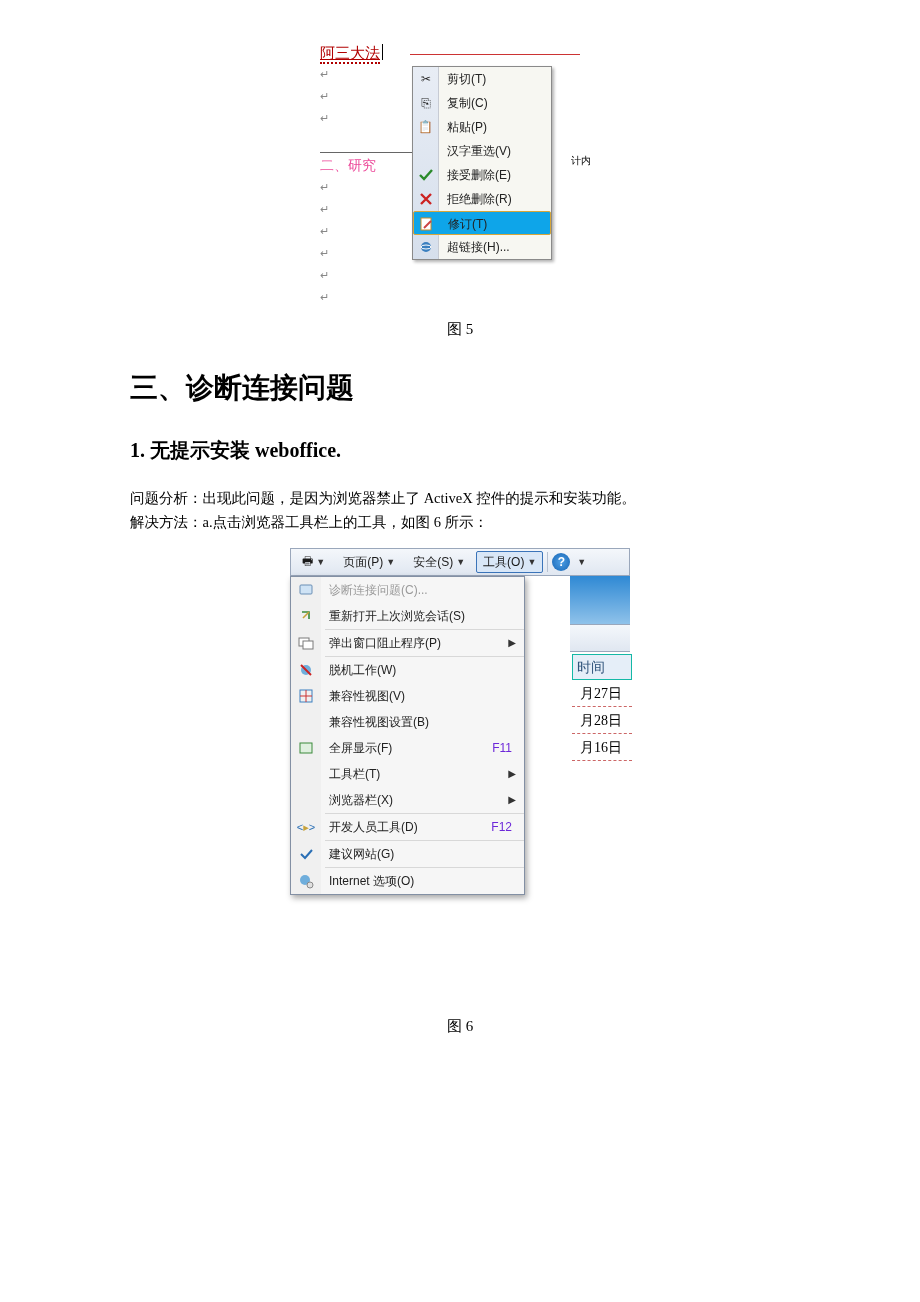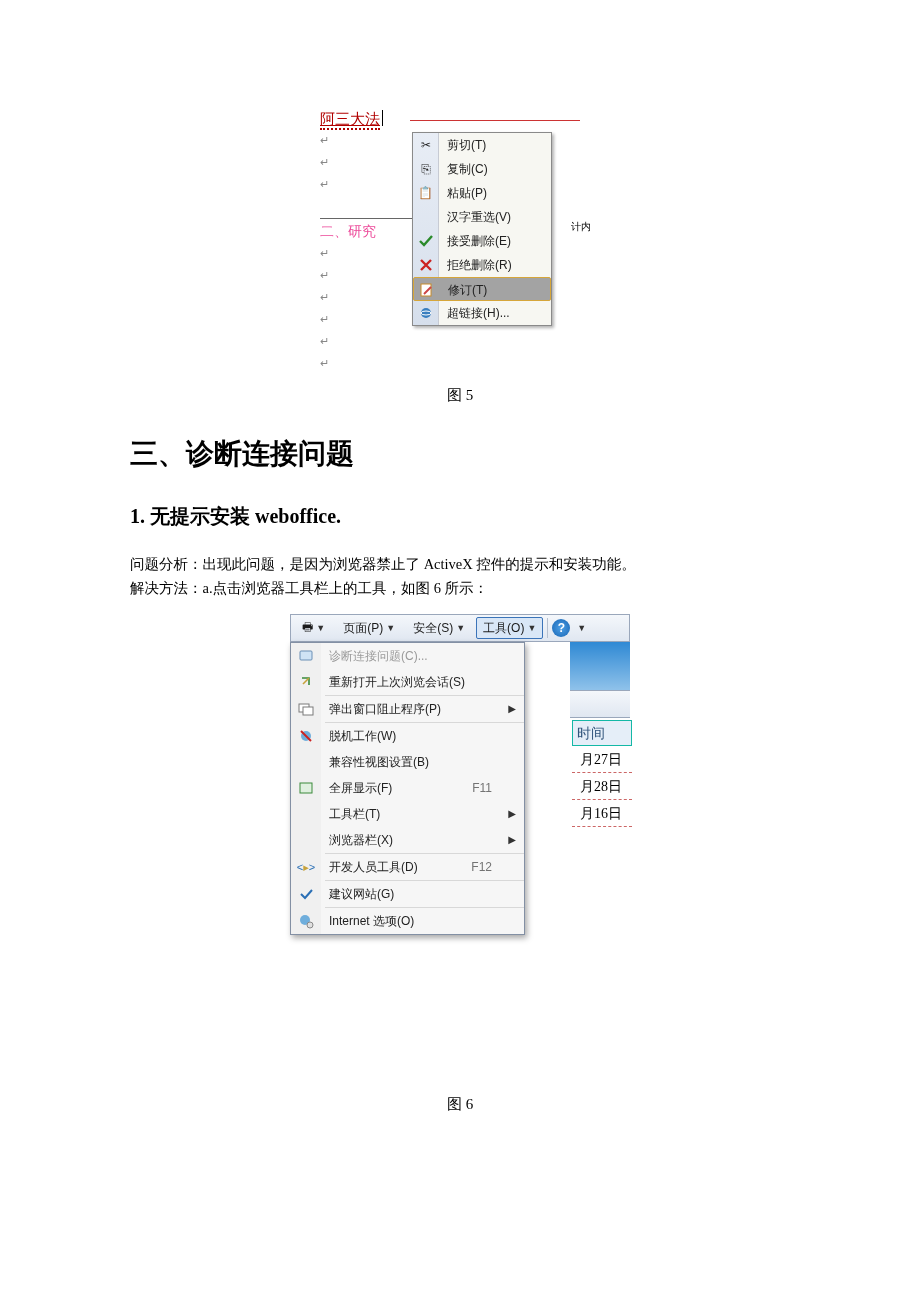--- a/index.html
+++ b/index.html
@@ -5,21 +5,21 @@
   * { box-sizing: border-box; margin: 0; padding: 0; }
   body {
     width: 920px;
     height: 1302px;
     background: #fff;
     font-family: "SimSun", "宋体", serif;
     color: #000;
     position: relative;
   }
   .page {
-    padding: 110px 130px 60px 130px;
+    padding: 44px 130px 60px 130px;
   }
 
   
   .fig5 {
     position: relative;
     width: 280px;
     height: 270px;
     margin: 0 auto 6px auto;
     font-family: "Microsoft YaHei", sans-serif;
     font-size: 12px;
@@ -101,21 +101,21 @@
     color: #222;
     white-space: nowrap;
   }
   .ctx-icon {
     position: absolute;
     left: 4px; top: 3px;
     width: 18px; height: 18px;
     display: flex; align-items: center; justify-content: center;
   }
   .ctx-revise {
-    background: #a3a3a3;
+    background: #0ea5e9;
     border: 1px solid #d6a63a;
     border-radius: 2px;
   }
 
   .fig-caption {
     text-align: center;
     font-size: 15px;
     margin: 4px 0 28px 0;
     font-family: "SimSun", serif;
   }
@@ -220,22 +220,22 @@
     position: relative;
     height: 26px;
     line-height: 26px;
     padding-left: 38px;
     padding-right: 20px;
     color: #222;
     white-space: nowrap;
   }
   .ie-item.disabled { color: #9a9a9a; }
   .ie-item .shortcut {
-    position: absolute; right: 32px; top: 0;
-    color: #737373;
+    position: absolute; right: 12px; top: 0;
+    color: #6d28d9;
   }
   .ie-item .sub {
     position: absolute; right: 8px; top: 0;
     font-size: 10px; color: #333;
   }
   .ie-sep {
     margin-left: 34px;
     border-top: 1px solid #d8d8d8;
     height: 0;
   }
@@ -264,21 +264,21 @@
   .bg-list-row {
     height: 27px; line-height: 27px;
     border-bottom: 1px dashed #c66;
     text-align: center;
     padding-right: 2px;
   }
 
   .fig6-caption {
     text-align: center;
     font-size: 15px;
-    margin-top: 26px;
+    margin-top: 14px;
     font-family: "SimSun", serif;
   }
 </style>
 </head>
 <body>
 
 <div class="page">
 
   <div class="fig5">
     <div class="fig5-doc">
@@ -432,20 +432,29 @@
         <div class="ie-item">
           <span class="ie-icon">
             <svg width="16" height="16">
                 <circle cx="8" cy="8" r="5" fill="#6faedc"></circle>
                 <path d="M3 3 L13 13" stroke="#c22" stroke-width="2"></path>
               </svg>
           </span>
           <span>脱机工作(W)</span>
         </div>
         <div class="ie-item">
+          <span class="ie-icon">
+            <svg width="16" height="16">
+                <rect x="2" y="2" width="12" height="12" fill="none" stroke="#3a7fbf"></rect>
+                <path d="M2 8 h12 M8 2 v12" stroke="#c33" stroke-width="1"></path>
+              </svg>
+          </span>
+          <span>兼容性视图(V)</span>
+        </div>
+        <div class="ie-item">
           <span>兼容性视图设置(B)</span>
         </div>
         <div class="ie-item">
           <span class="ie-icon">
             <svg width="16" height="16">
                 <rect x="2" y="3" width="12" height="10" fill="#dff0df" stroke="#3a8a3a"></rect>
               </svg>
           </span>
           <span>全屏显示(F)</span>
           <span class="shortcut">F11</span>

